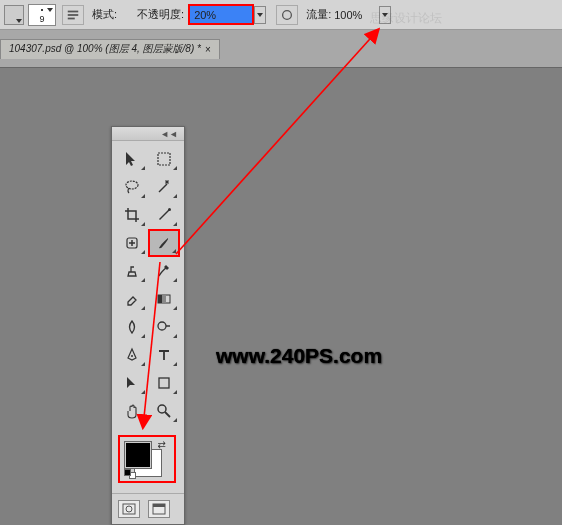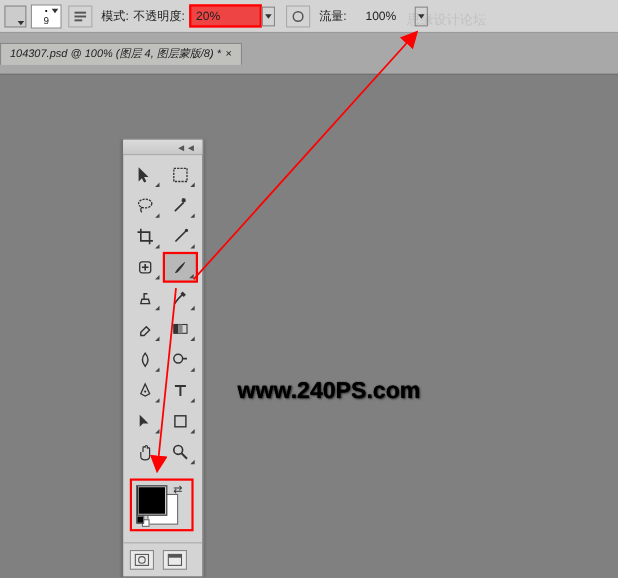--- a/index.html
+++ b/index.html
@@ -6,29 +6,29 @@
 body{width:562px;height:525px;background:#808080;overflow:hidden;position:relative;}
 .options-bar{height:30px;background:#d4d4d4;border-bottom:1px solid #999;display:flex;align-items:center;padding:0 4px;font-size:11px;color:#222;}
 .tool-preset{width:20px;height:20px;background:#ccc;border:1px solid #888;margin-right:4px;position:relative;}
 .tool-preset::after{content:"";position:absolute;right:1px;bottom:1px;border-left:3px solid transparent;border-right:3px solid transparent;border-top:4px solid #333;}
 .brush-preview{width:28px;height:22px;background:#fff;border:1px solid #888;margin-right:6px;display:flex;align-items:center;justify-content:center;position:relative;}
 .brush-dot{width:2px;height:2px;background:#000;border-radius:50%;position:absolute;top:4px;left:50%;transform:translateX(-50%);}
 .brush-num{font-size:9px;position:absolute;bottom:1px;}
 .brush-preview::after{content:"";position:absolute;right:2px;top:3px;border-left:3px solid transparent;border-right:3px solid transparent;border-top:4px solid #333;}
 .panel-btn{width:22px;height:20px;background:#d4d4d4;border:1px solid #aaa;margin-right:8px;display:flex;align-items:center;justify-content:center;}
 .panel-btn svg{width:14px;height:14px;}
-.mode-label{margin-right:4px;}
+.mode-label{margin-right:20px;}
 .mode-sel{width:72px;height:18px;background:#eaeaea;border:1px solid #888;margin-right:20px;padding-left:4px;position:relative;display:flex;align-items:center;}
 .mode-sel::after{content:"";position:absolute;right:4px;top:6px;border-left:3px solid transparent;border-right:3px solid transparent;border-top:4px solid #333;}
 .op-label{margin-right:4px;}
-.op-box{width:66px;height:21px;background:#ef4444;display:flex;align-items:center;padding-left:4px;margin-right:0;}
+.op-box{width:66px;height:21px;background:#3b82f6;display:flex;align-items:center;padding-left:4px;margin-right:0;}
 .red-box{border:2px solid #ff0000;}
 .op-arrow{width:12px;height:18px;background:#d4d4d4;border:1px solid #888;margin-right:10px;display:flex;align-items:center;justify-content:center;}
 .op-arrow::after{content:"";border-left:3px solid transparent;border-right:3px solid transparent;border-top:4px solid #333;}
-.flow-label{margin-right:17px;}
+.flow-label{margin-right:3px;}
 .flow-val{margin-right:17px;}
 .tab-bar{height:38px;background:#a8a8a8;display:flex;align-items:center;border-bottom:1px solid #666;}
 .tab{height:20px;background:#c0c0bc;border:1px solid #888;border-bottom:none;padding:0 8px;font-size:10px;color:#222;display:flex;align-items:center;font-style:italic;}
 .tab .close{margin-left:4px;font-style:normal;}
 .tools-panel{position:absolute;left:111px;top:126px;width:74px;background:#d4d4d4;border:1px solid #666;box-shadow:0 1px 3px rgba(0,0,0,0.3);}
 .tp-header{height:14px;background:linear-gradient(#dcdcdc,#c8c8c8);border-bottom:1px solid #aaa;display:flex;align-items:center;justify-content:flex-end;padding-right:6px;}
 .tp-collapse{font-size:9px;color:#555;}
 .tp-grid{display:grid;grid-template-columns:1fr 1fr;gap:0;padding:4px;}
 .tool-slot{width:32px;height:28px;display:flex;align-items:center;justify-content:center;position:relative;border:1px solid transparent;}
 .tool-slot.selected{background:#b8b8b8;border:1px solid #888;}

